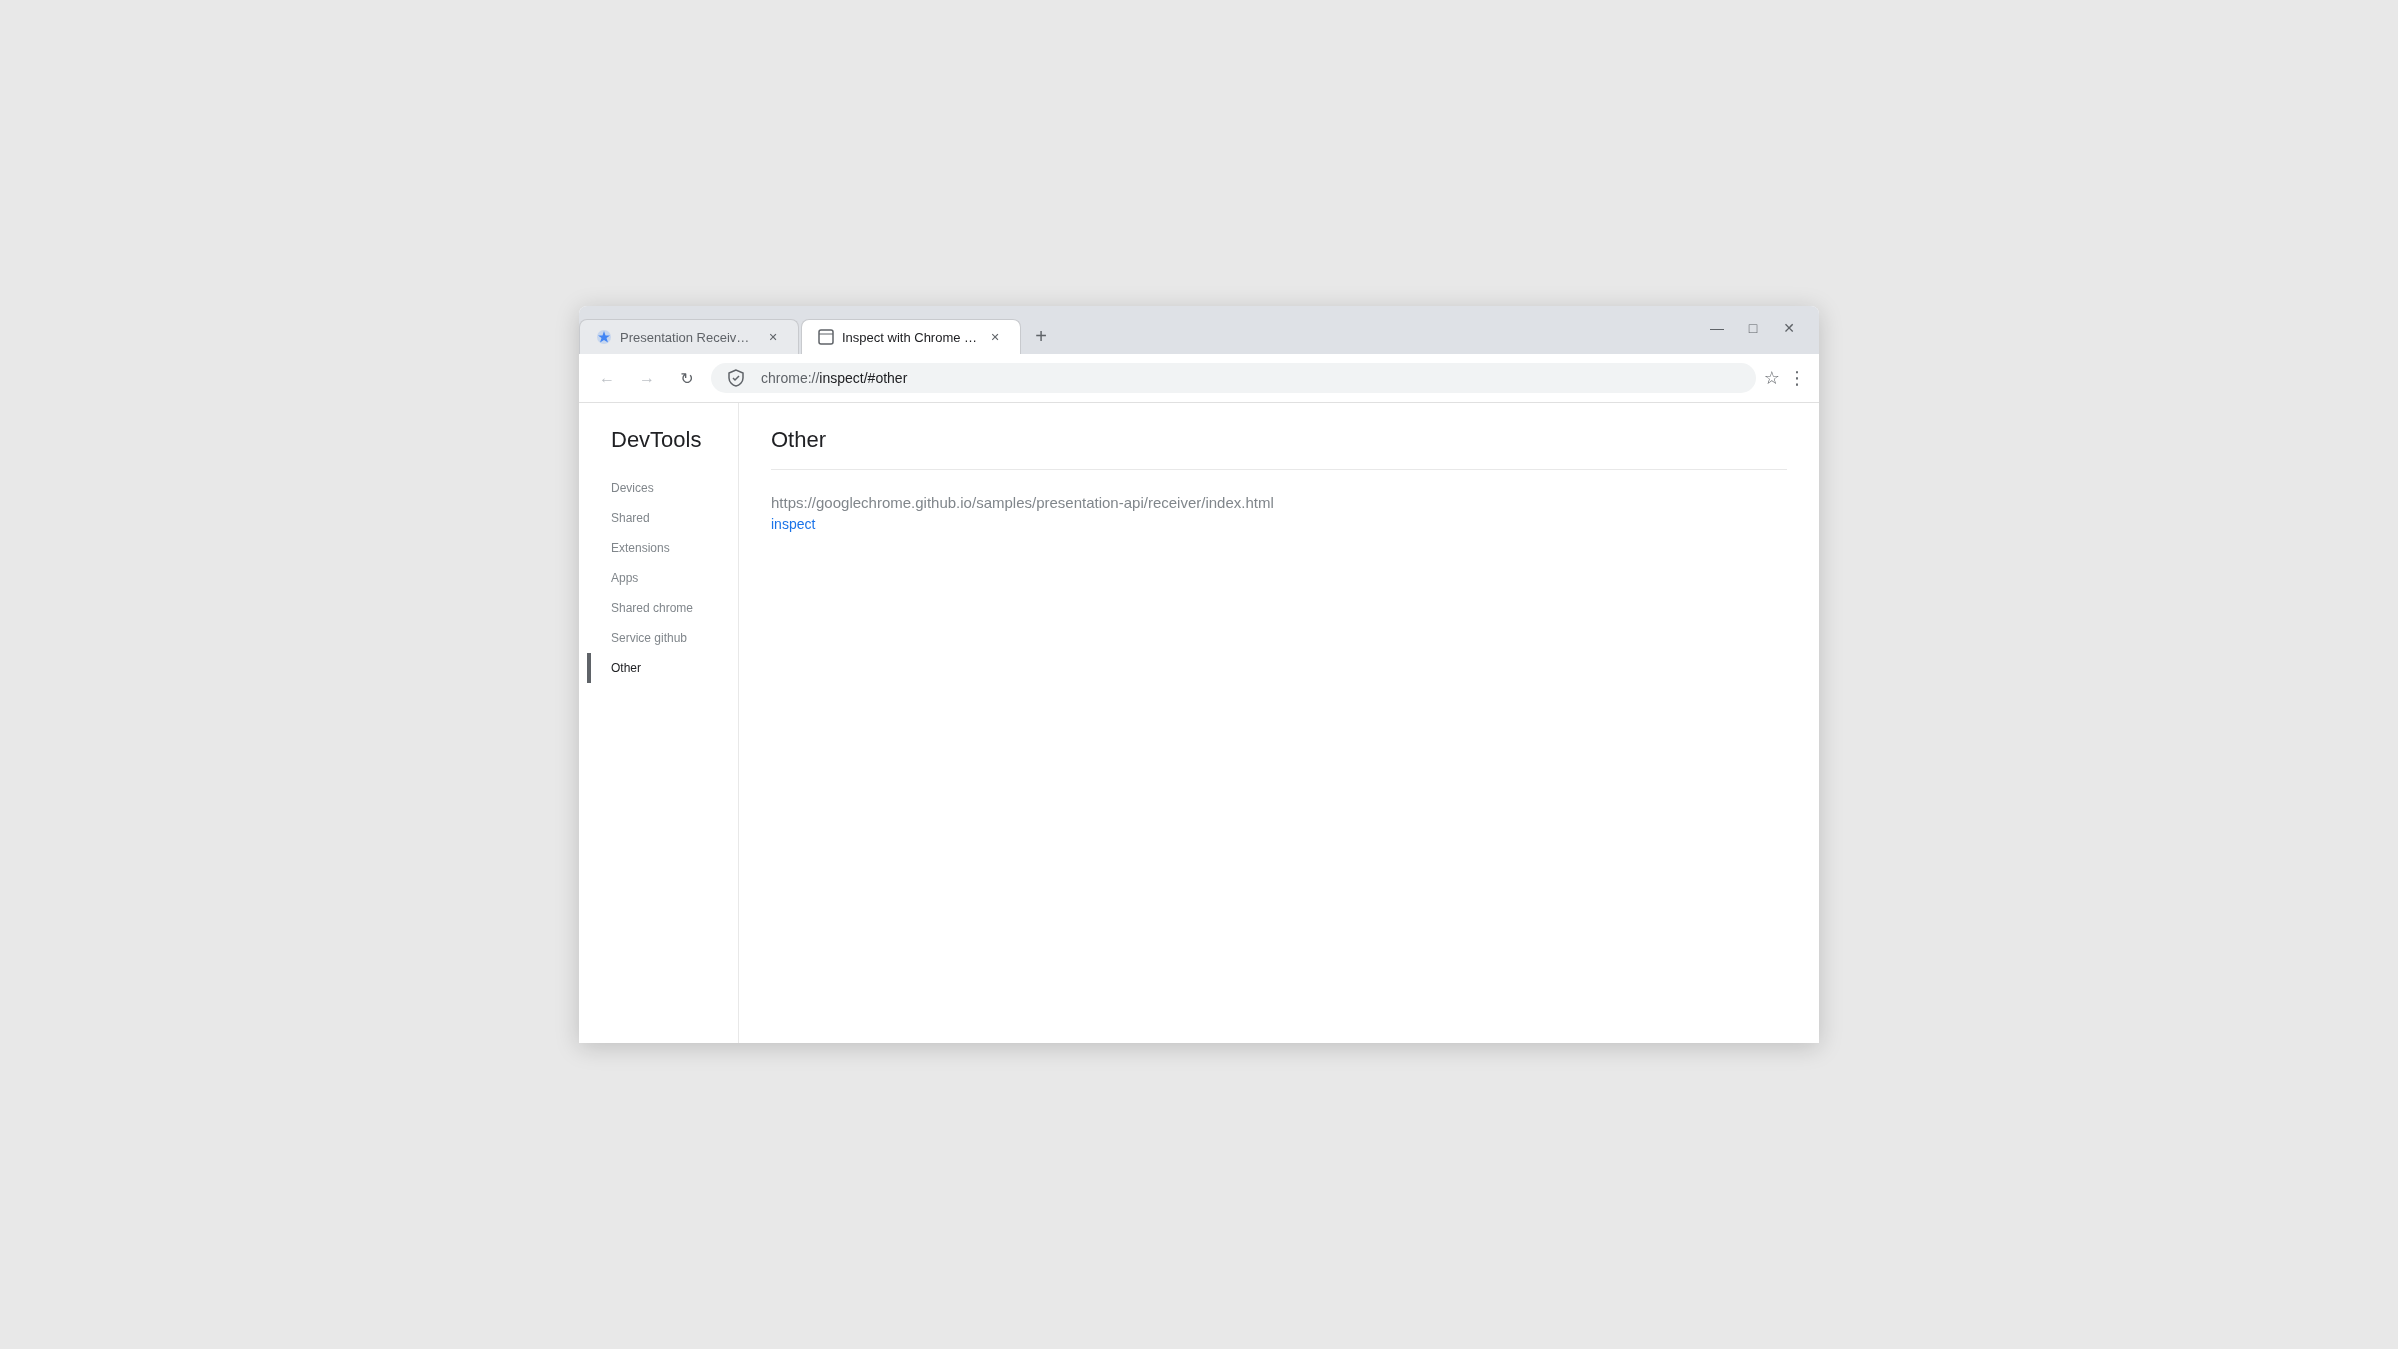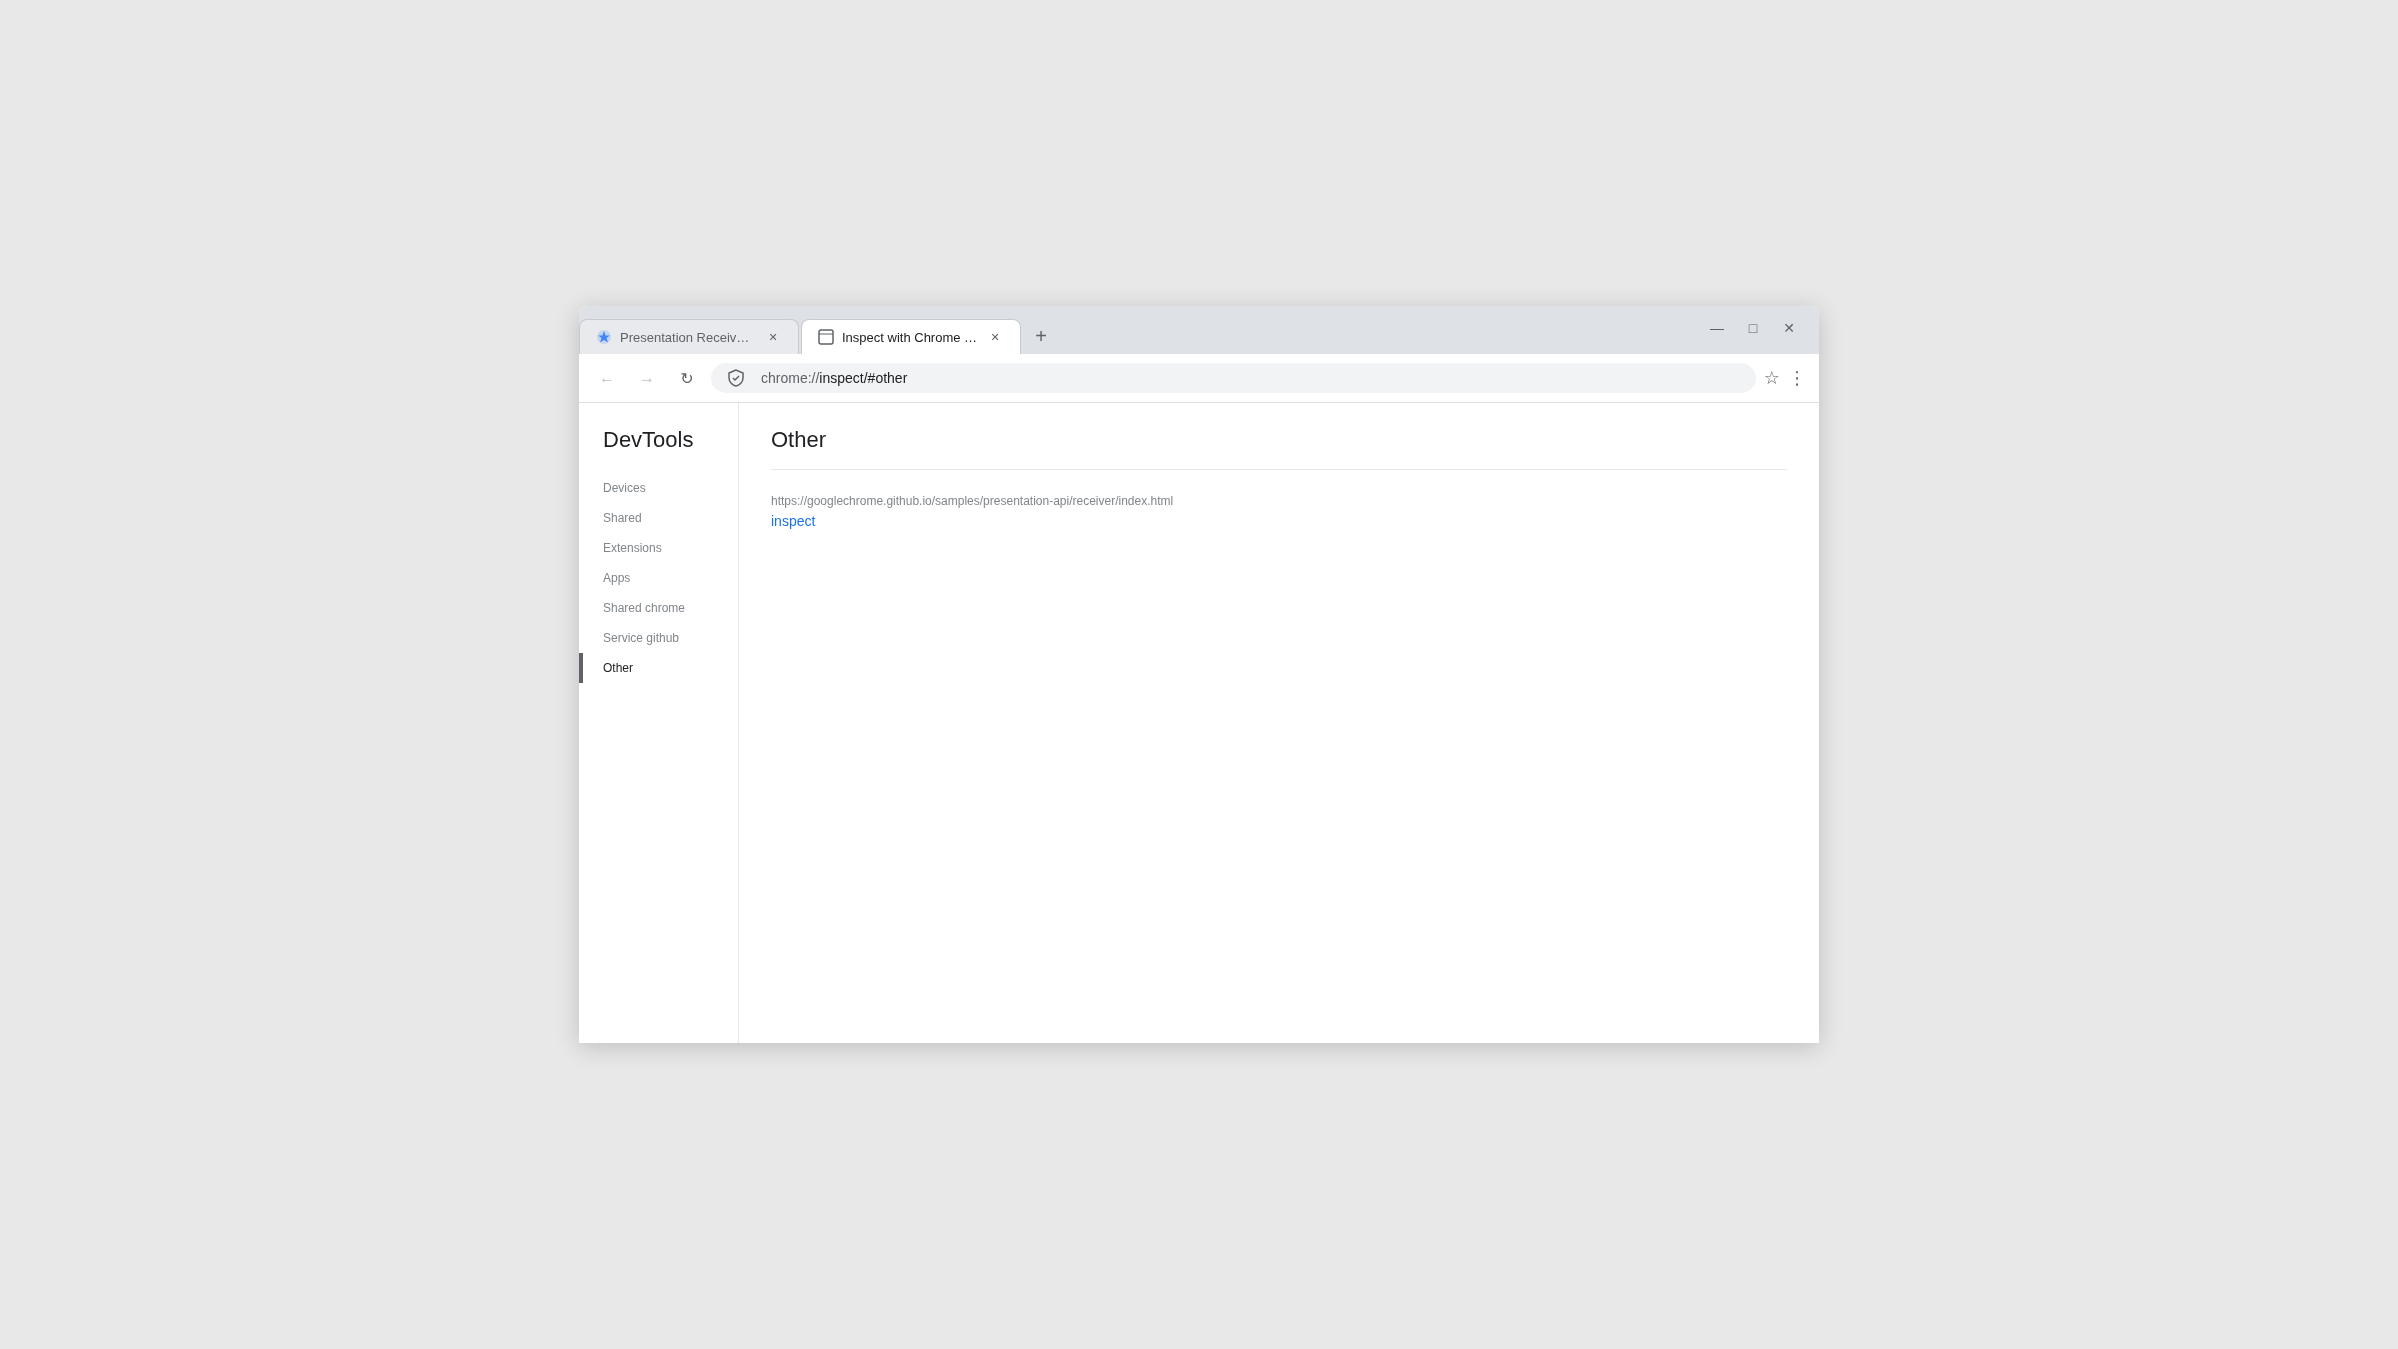--- a/index.html
+++ b/index.html
@@ -192,21 +192,21 @@
     
     .browser-content {
       display: flex;
       min-height: 640px;
     }
 
     
     .sidebar {
       width: 160px;
       border-right: 1px solid #e8e8e8;
-      padding: 24px 0;
+      padding: 24px 8px;
       flex-shrink: 0;
     }
 
     .sidebar-title {
       font-size: 22px;
       font-weight: 400;
       color: #202124;
       padding: 0 24px 20px 24px;
     }
 
@@ -252,21 +252,21 @@
       border: none;
       border-top: 1px solid #e8e8e8;
       margin-bottom: 16px;
     }
 
     .page-entry {
       padding: 8px 0;
     }
 
     .entry-url {
-      font-size: 12px;
+      font-size: 15px;
       color: #80868b;
       margin-bottom: 4px;
     }
 
     .entry-link {
       font-size: 14px;
       color: #1a73e8;
       cursor: pointer;
       text-decoration: none;
     }

